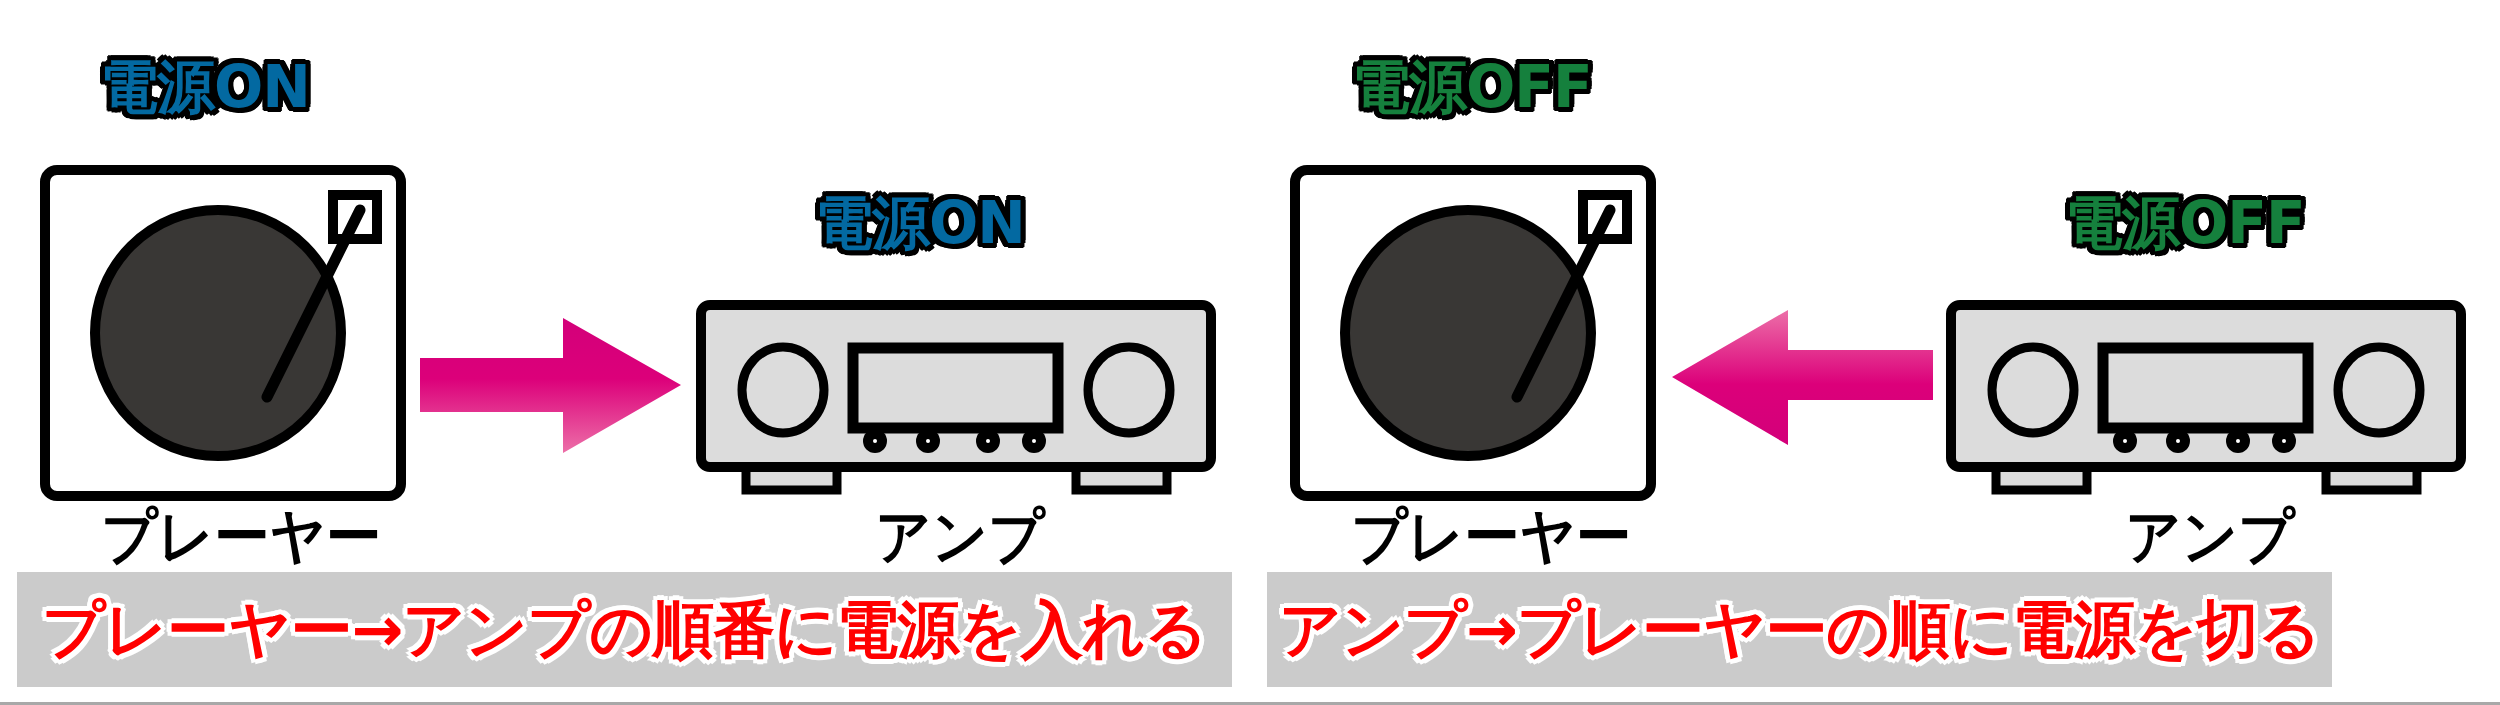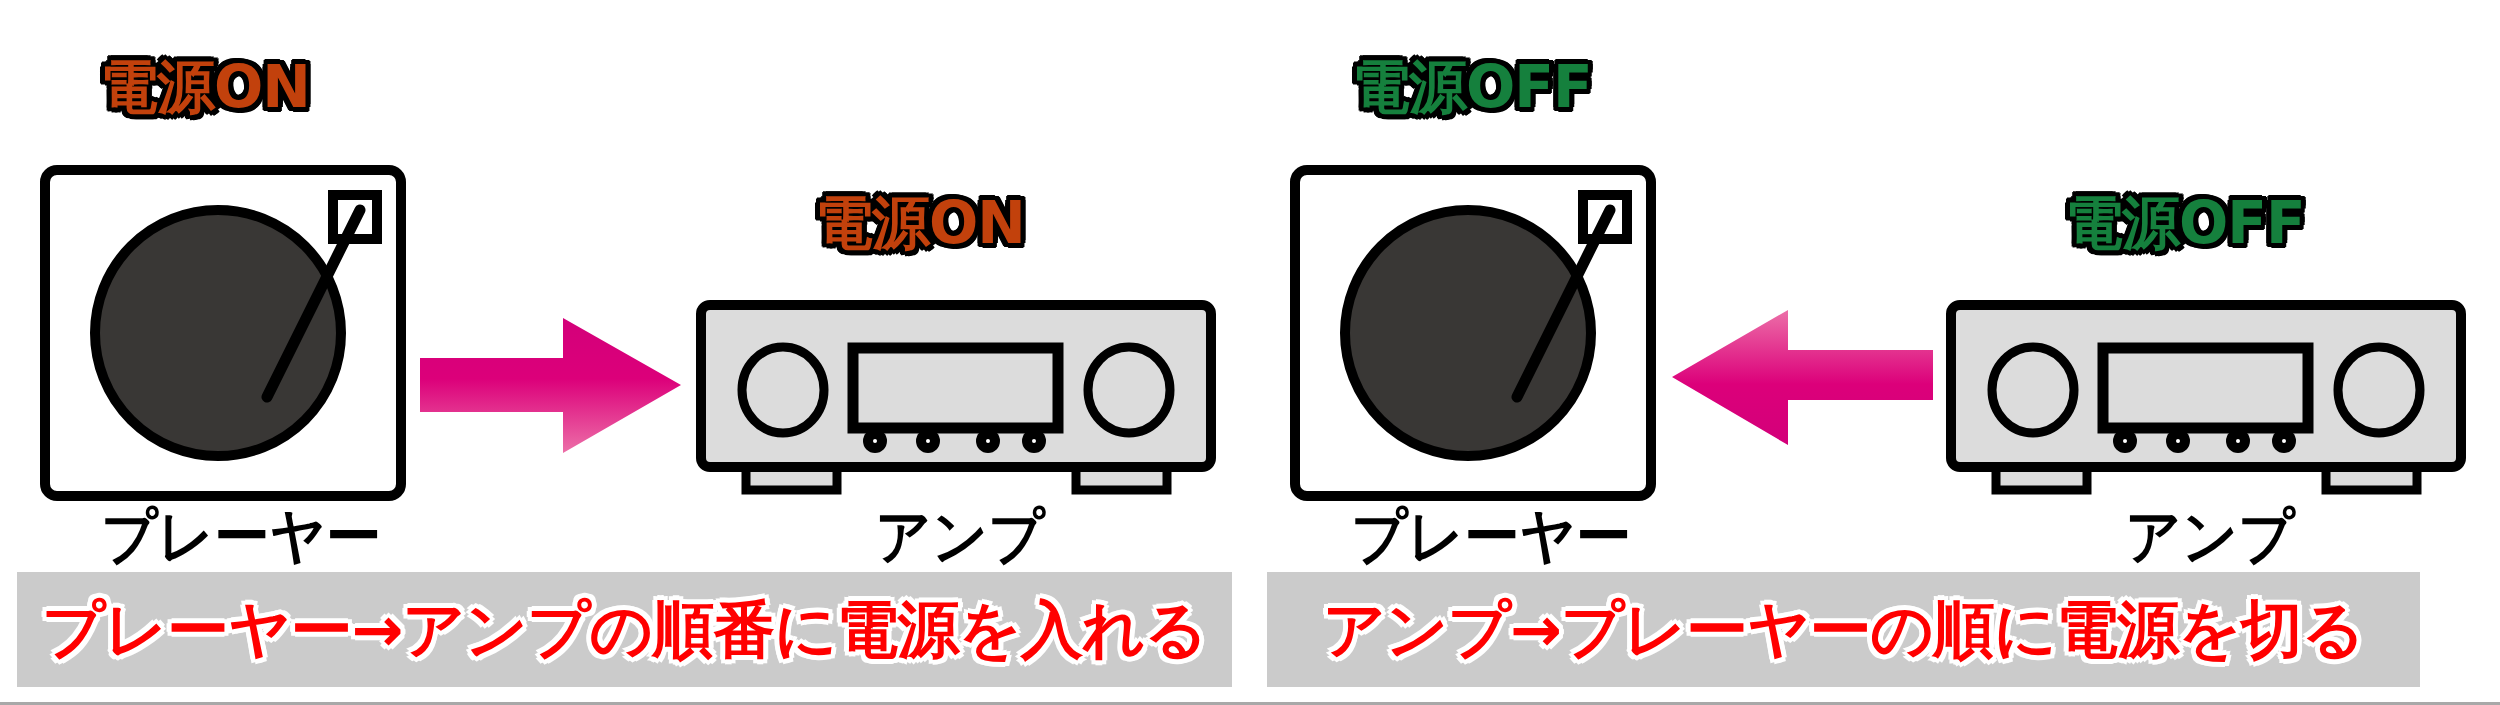--- a/index.html
+++ b/index.html
@@ -8,21 +8,21 @@
   .panel { position: absolute; top: 0; width: 1250px; height: 705px; }
   .panel-left { left: 0; }
   .panel-right { left: 1250px; }
   .state-label { position: absolute; font-weight: bold; font-size: 58px; line-height: 66px;
                  white-space: nowrap; letter-spacing: -1px;
                  -webkit-text-stroke: 0; 
                  text-shadow:
                    -4px -4px 0 #000, 4px -4px 0 #000, -4px 4px 0 #000, 4px 4px 0 #000,
                    0 -5px 0 #000, 0 5px 0 #000, -5px 0 0 #000, 5px 0 0 #000,
                    -3px -5px 0 #000, 3px 5px 0 #000, -5px 3px 0 #000, 5px -3px 0 #000; }
-  .state-on { color: #c2410c; }
+  .state-on { color: #0369a1; }
   .state-off { color: #15803d; }
   .device-label { position: absolute; font-weight: bold; font-size: 60px; line-height: 66px;
                   color: #000; white-space: nowrap; text-align: center; transform: scaleX(0.92); }
   .caption-box { position: absolute; top: 572px; height: 115px; background: #cbcbcb;
                  display: flex; align-items: center; justify-content: center; }
   .caption-text { font-weight: bold; font-size: 62px; color: #ff0000; white-space: nowrap;
                   letter-spacing: -1px;
                   text-shadow:
                     -4px -4px 0 #fff, 4px -4px 0 #fff, -4px 4px 0 #fff, 4px 4px 0 #fff,
                     0 -5px 0 #fff, 0 5px 0 #fff, -5px 0 0 #fff, 5px 0 0 #fff; }
@@ -124,18 +124,18 @@
         <circle cx="232" cy="141" r="2" fill="#fff"></circle>
       <circle cx="292" cy="141" r="12" fill="#000"></circle>
         <circle cx="292" cy="141" r="2" fill="#fff"></circle>
       <circle cx="338" cy="141" r="12" fill="#000"></circle>
         <circle cx="338" cy="141" r="2" fill="#fff"></circle>
     </g>
   </svg>
 
   <div class="device-label" style="left:860px; width:200px; top:503px;">アンプ</div>
 
-  <div class="caption-box" style="left:17px; width:1153px;">
+  <div class="caption-box" style="left:17px; width:1065px;">
     <span class="caption-text">アンプ→プレーヤーの順に電源を切る</span>
   </div>
 </div>
 
 <div class="bottom-rule"></div>
 
 </body></html>

